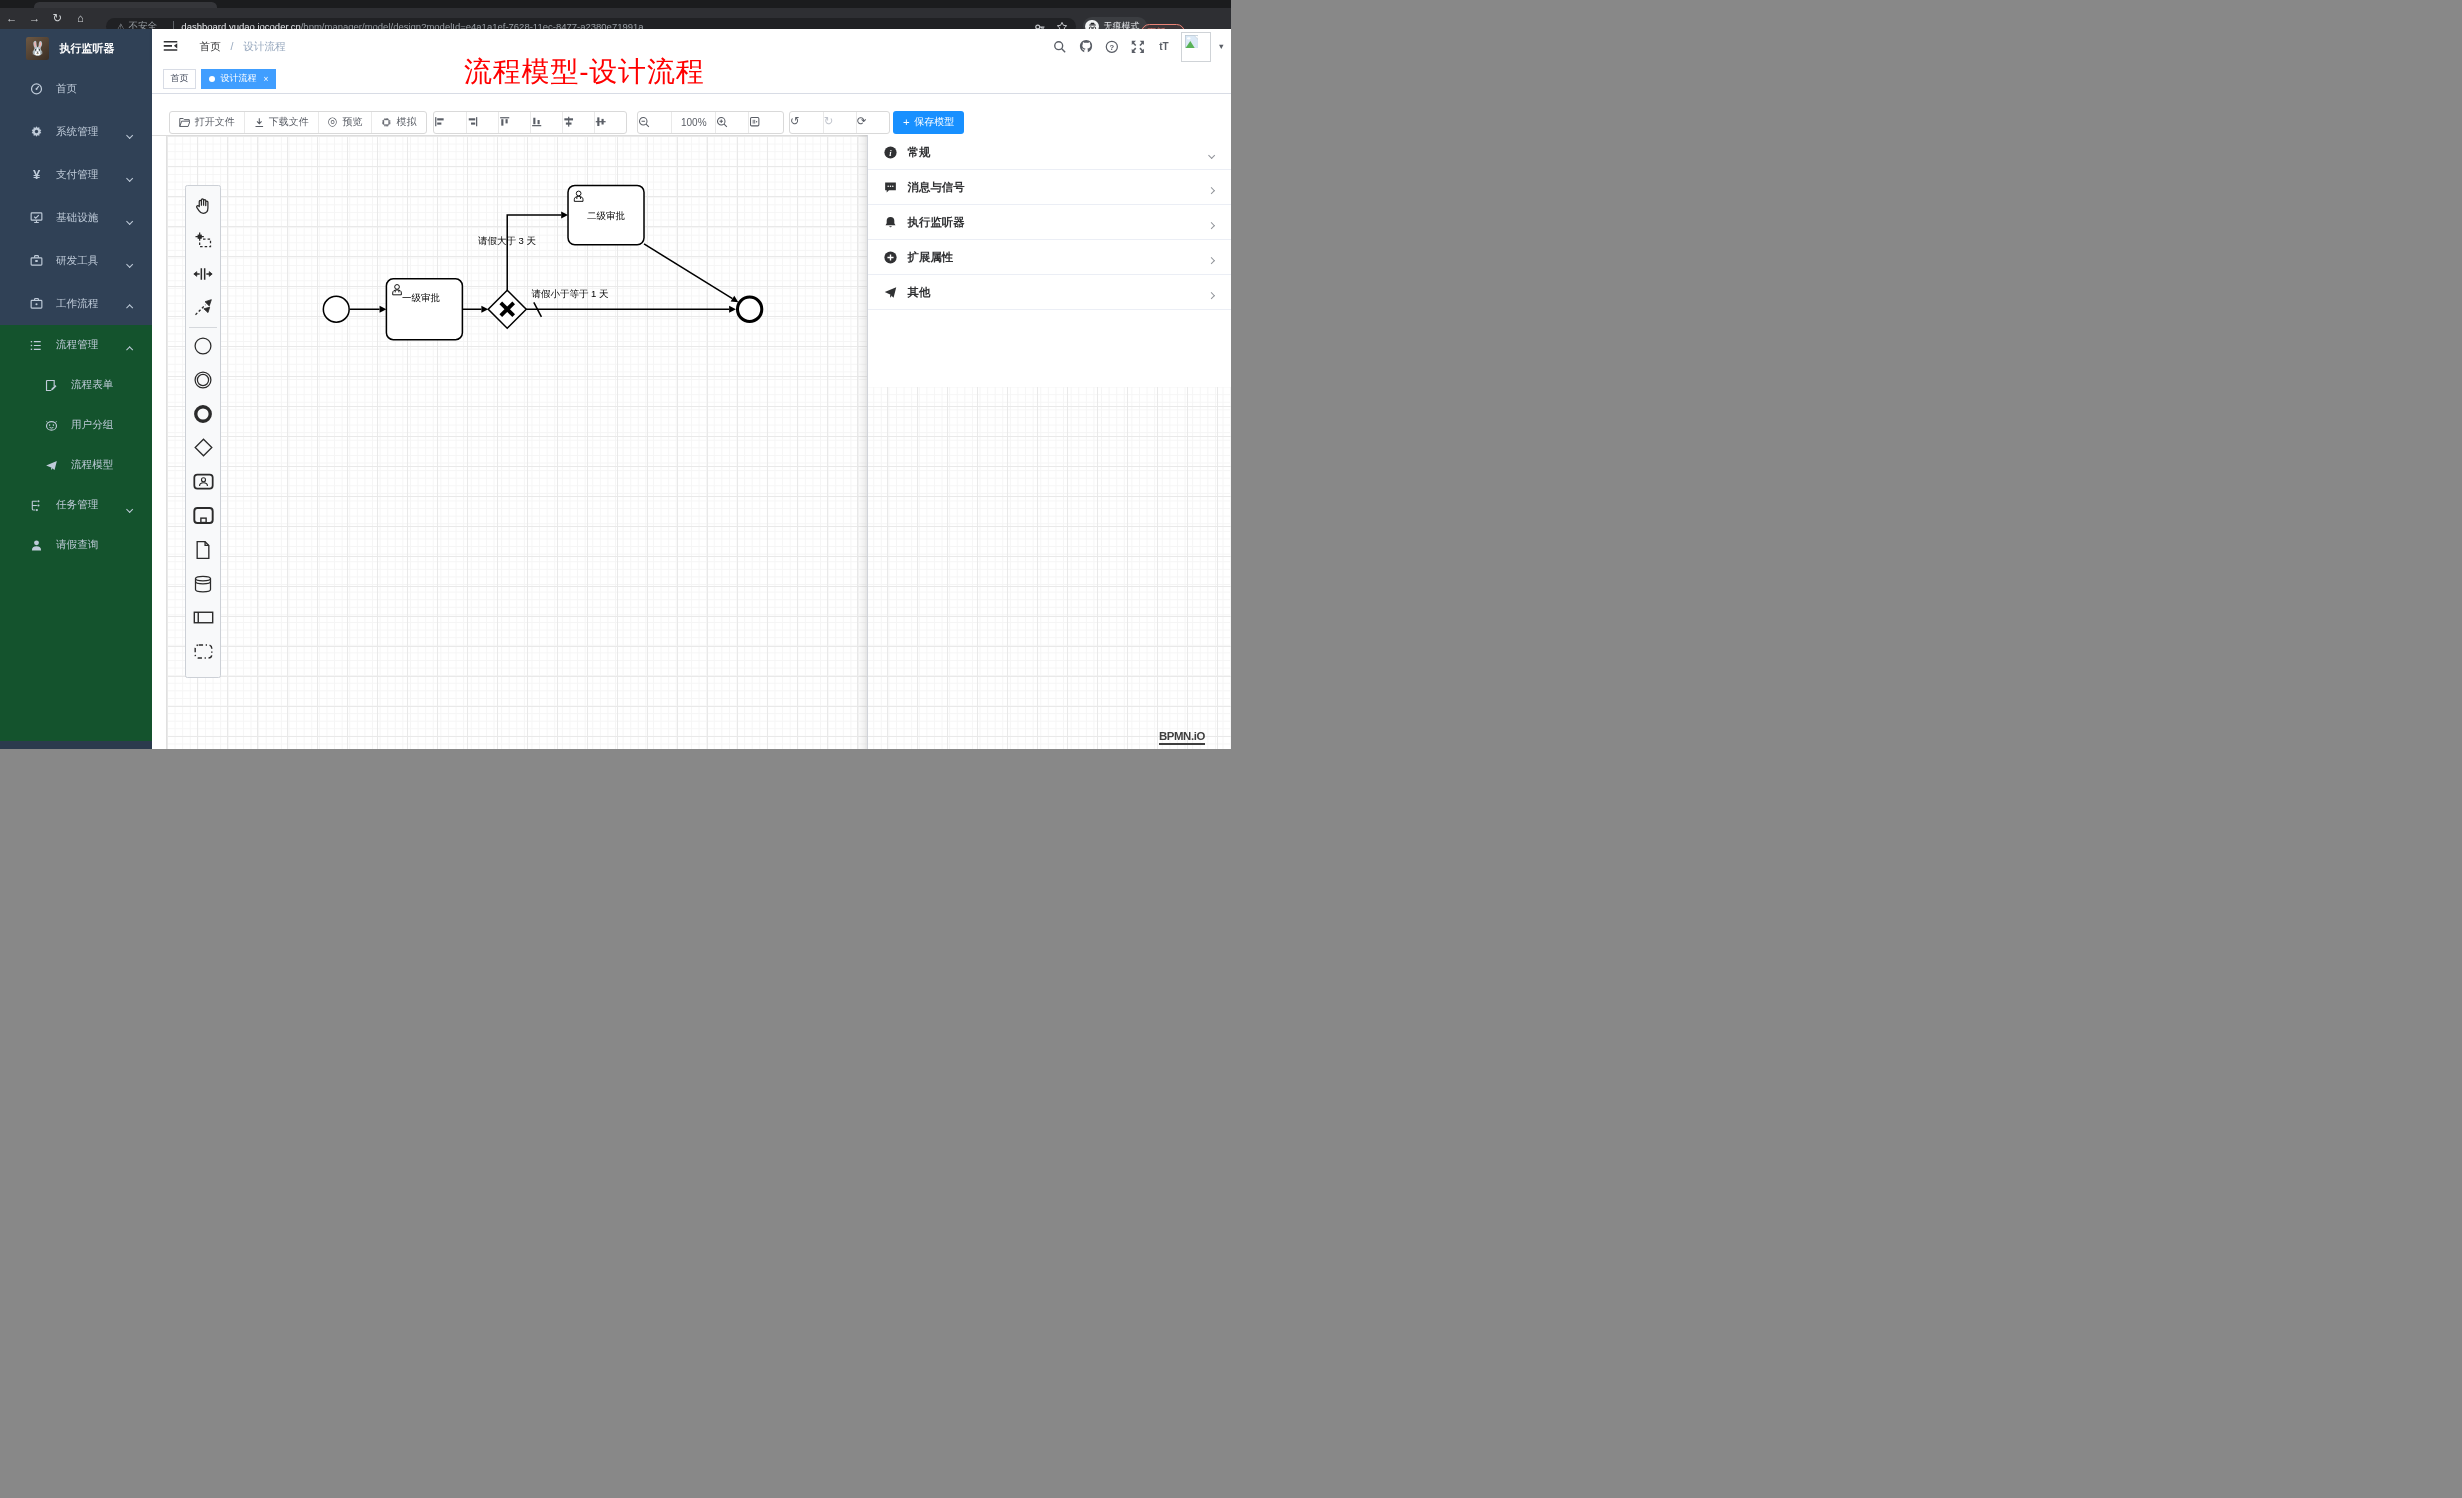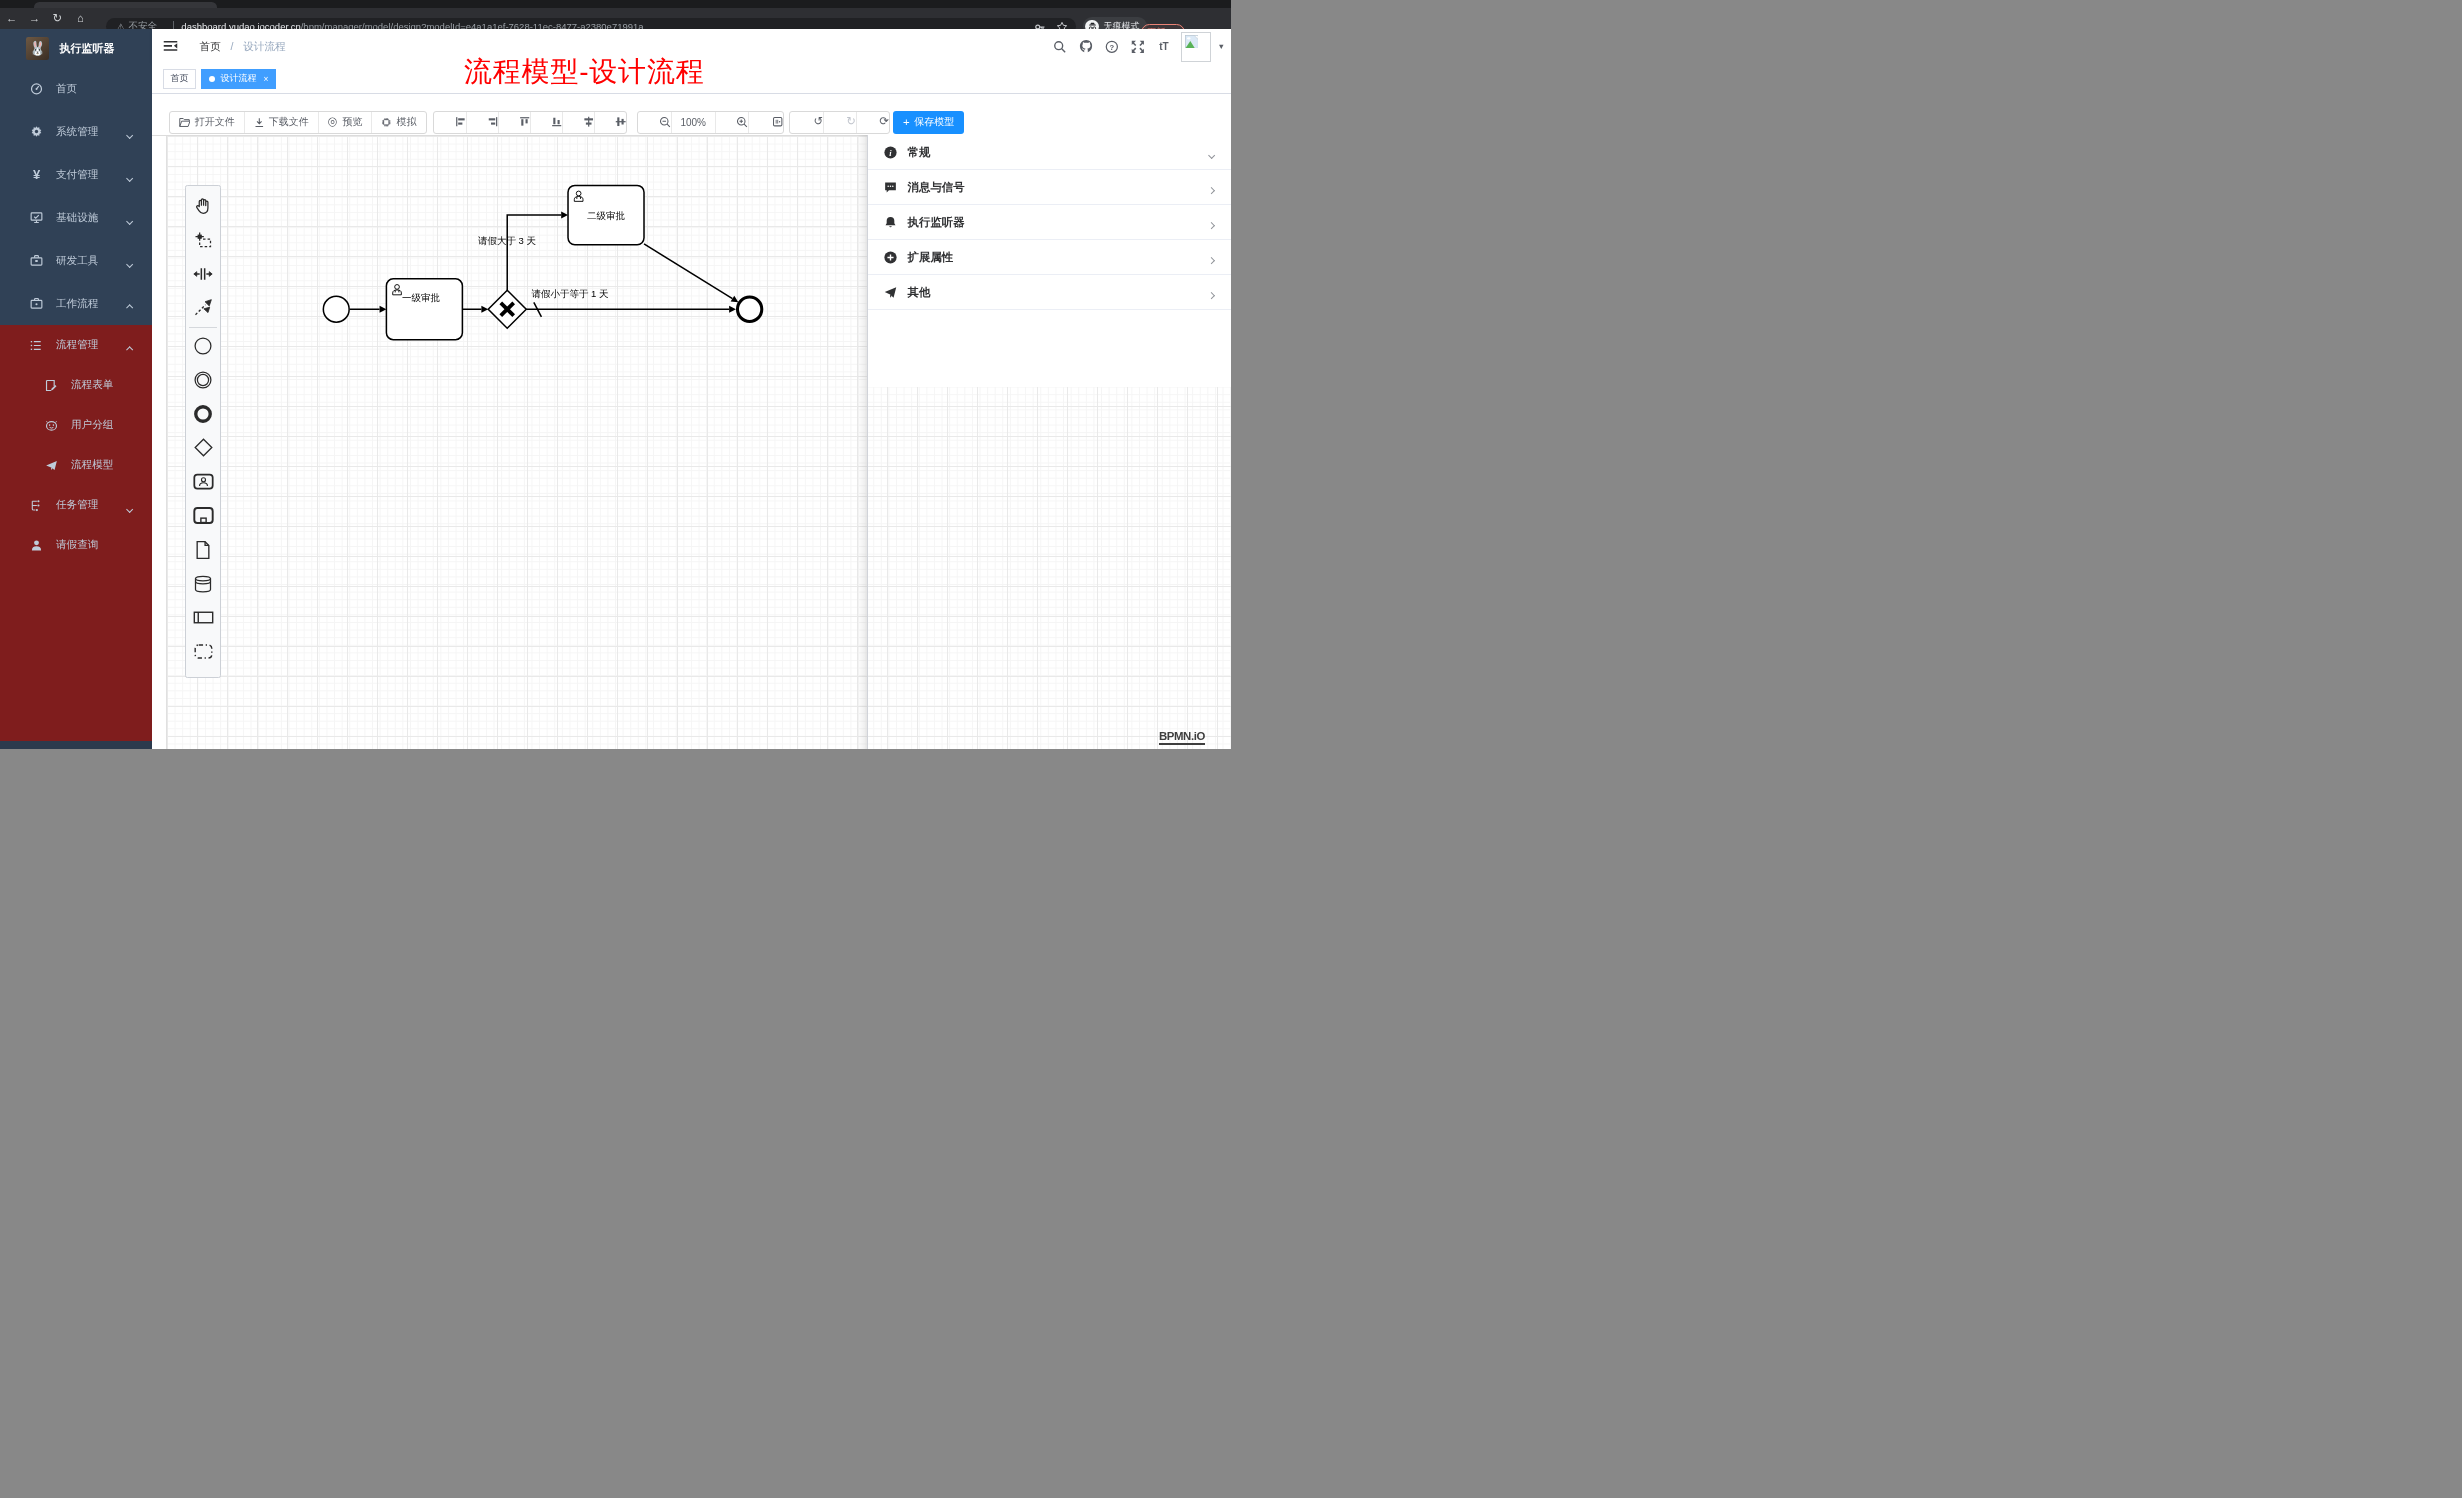--- a/index.html
+++ b/index.html
@@ -27,21 +27,21 @@
           display:flex;align-items:center;padding:0 5.3px;color:#ec8376;font-size:9px;background:rgba(236,131,118,.08)}
   .update .dots{margin-left:4.6px;font-size:9px;letter-spacing:0}
   
   .sidebar{position:absolute;left:0;top:29px;width:152px;height:720px;background:#304156;display:flex;flex-direction:column}
   .logo-row{height:38px;display:flex;align-items:center;padding-left:26px;flex:0 0 auto}
   .logo-img{width:23px;height:23px;border-radius:2.3px;background:linear-gradient(140deg,#6d5843,#3a2e24);color:#fff;
             font-size:13.7px;display:flex;align-items:center;justify-content:center;overflow:hidden}
   .logo-title{color:#fff;font-weight:bold;font-size:11px;margin-left:10.6px}
   .s-item{height:43px;display:flex;align-items:center;color:#bfcbd9;font-size:10.6px;position:relative;cursor:pointer}
   .s-item .ic{width:13px;height:13px;margin-left:30px;margin-right:13px;flex:0 0 auto;display:flex;align-items:center;justify-content:center}
-  .submenu{flex:1;background:#7f1d1d;display:flex;flex-direction:column}
+  .submenu{flex:1;background:#14532d;display:flex;flex-direction:column}
   .submenu .s-item{height:40px}
   .submenu .lv2 .ic{margin-left:30px}
   .submenu .lv3 .ic{margin-left:45px}
   .chevwrap{position:absolute;right:20px;top:50%;margin-top:-3px;color:#bfcbd9}
   .chev{display:inline-block;width:5.3px;height:5.3px;border-right:1.1px solid currentColor;border-bottom:1.1px solid currentColor}
   .chev.down{transform:rotate(45deg)}
   .chev.up{transform:rotate(-135deg);margin-top:2.3px}
   .chev.right{transform:rotate(-45deg)}
   .side-foot{height:7.6px;background:#2b3a4d;flex:0 0 auto}
   
@@ -59,21 +59,21 @@
   .tagsbar{position:absolute;left:152px;top:64px;width:1079px;height:30px;background:#fff;border-bottom:0.8px solid #d8dce5;
            display:flex;align-items:center;padding-left:10.6px}
   .tag{height:20px;display:flex;align-items:center;padding:0 6.8px;border:0.8px solid #d8dce5;background:#fff;color:#495060;
        font-size:9px;margin-right:5.3px;cursor:pointer}
   .tag.active{background:#409eff;border-color:#409eff;color:#fff}
   .tag .dot{width:6px;height:6px;border-radius:50%;background:#fff;margin-right:5.3px}
   .tag .x{margin-left:6.8px;font-size:8.4px}
   
   .dtoolbar{position:absolute;left:152px;top:94px;width:1079px;height:40px;background:#fff}
   .grp{position:absolute;top:16.7px;height:23px;display:flex;border:0.8px solid #d9d9d9;border-radius:3px;background:#fff;overflow:hidden}
-  .tbtn{display:flex;align-items:center;justify-content:flex-end;color:#5a5e66;font-size:10px;border-left:0.8px solid #e9e9e9;
+  .tbtn{display:flex;align-items:center;justify-content:space-between;color:#5a5e66;font-size:10px;border-left:0.8px solid #e9e9e9;
         cursor:pointer;padding:0 9px;white-space:nowrap}
   .tbtn:first-child{border-left:none}
   .tbtn svg,.tbtn .uni{margin-right:4.6px}
   .sq{width:32px;padding:0}
   .sq svg{margin:0}
   .uni{font-size:11.4px;line-height:1}
   .savebtn{position:absolute;left:741px;top:16.7px;width:71px;height:23px;background:#1890ff;border-radius:3px;color:#fff;
            display:flex;align-items:center;justify-content:center;font-size:10px;cursor:pointer}
   .savebtn .plus{font-size:11.4px;margin-right:4.6px;font-weight:400}
   

